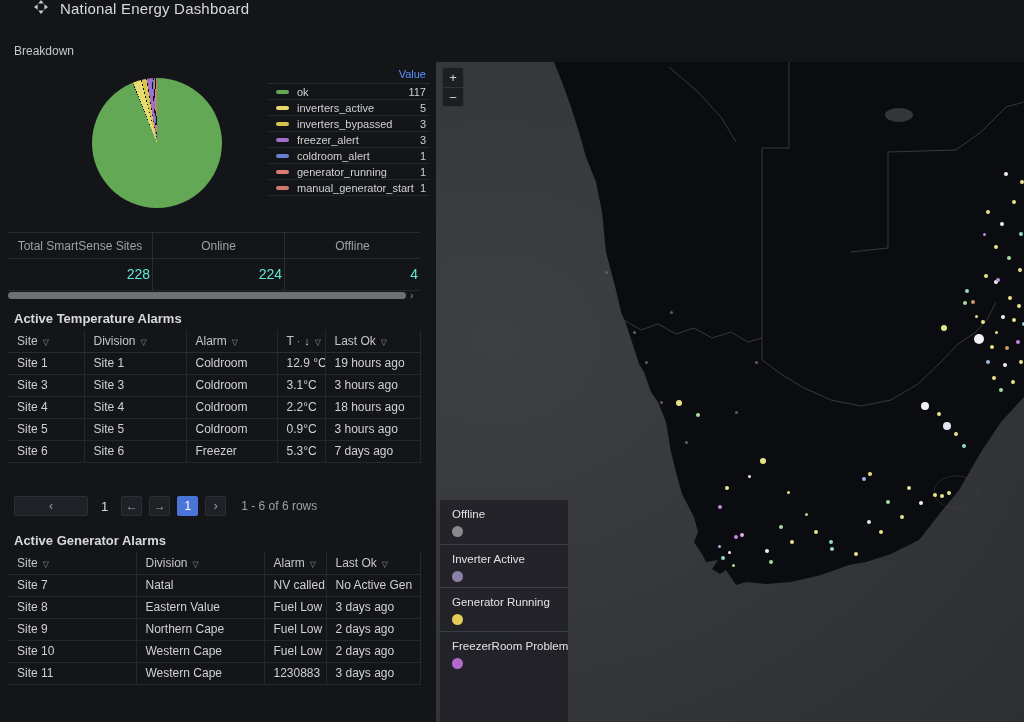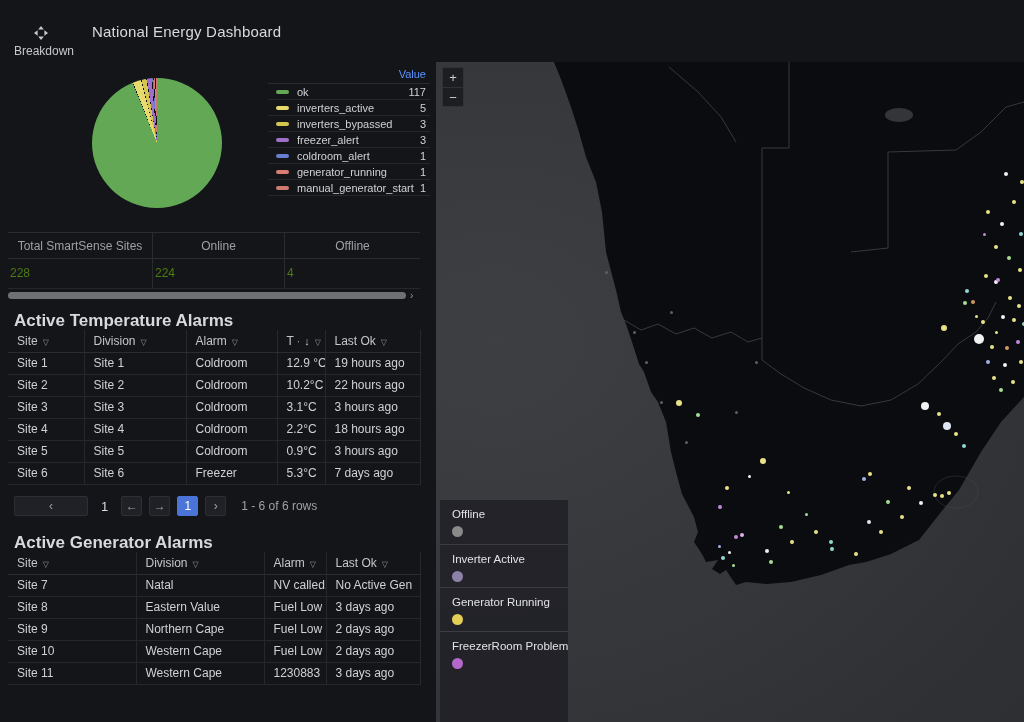--- a/index.html
+++ b/index.html
@@ -1,50 +1,50 @@
 <!DOCTYPE html>
 <html><head>
 <meta charset="utf-8">
 <style>
   * { margin:0; padding:0; box-sizing:border-box; }
   html,body { width:1024px; height:722px; overflow:hidden; background:#141519;
     font-family:"Liberation Sans", sans-serif; color:#d8d9da; }
   .app { position:relative; width:1024px; height:722px; background:#141519; }
 
   
-  .hdr { position:absolute; left:0; top:0; width:436px; height:40px; display:flex; align-items:flex-end;gap:32px; }
+  .hdr { position:absolute; left:0; top:0; width:436px; height:40px; display:flex; align-items:flex-start; }
   .hdr .icon { margin-left:34px; margin-right:12px; display:flex; }
   .hdr .title { font-size:15px; color:#d8d9da; letter-spacing:.2px; }
 
   .panel-label { position:absolute; left:14px; top:44px; font-size:12px; color:#c7c8ca; }
 
   
   .pie { position:absolute; left:92px; top:78px; width:130px; height:130px; border-radius:50%; }
   .legend { position:absolute; left:268px; top:66px; width:162px; font-size:11px; }
   .legend .lhead { display:flex; justify-content:flex-end; color:#5b93ff; padding:2px 4px 3px;
     border-bottom:1px solid #2b2c31; font-size:11px; }
   .lrow { display:flex; align-items:center; height:16px; border-bottom:1px solid #26272b; padding:0 4px; cursor:pointer; }
   .sw { width:13px; height:4px; border-radius:2px; margin:0 8px 0 4px; flex:none; }
   .lrow .lbl { flex:1; color:#d0d1d3; white-space:nowrap; overflow:hidden; }
   .lrow .val { color:#d0d1d3; }
 
   
   .stats { position:absolute; left:8px; top:232px; width:412px; border-top:1px solid #2b2c31;
     border-bottom:1px solid #26272b; display:grid; grid-template-columns:145px 132px 135px; }
   .stats .h { font-size:12px; color:#9da0a6; text-align:center; padding:6px 2px 5px;
     border-bottom:1px solid #2b2c31; border-right:1px solid #2b2c31; }
-  .stats .v { font-size:12px; color:#4d7c0f; text-align:left; padding:7px 2px 8px; border-right:1px solid #2b2c31; }
+  .stats .v { font-size:14px; color:#5eead4; text-align:right; padding:7px 2px 8px; border-right:1px solid #2b2c31; }
   .stats .h:nth-child(3), .stats .v:last-child { border-right:none; }
 
   .hscroll { position:absolute; left:8px; top:291px; width:412px; height:8px; display:flex; align-items:center; }
   .hthumb { width:398px; height:7px; background:#6f7072; border-radius:4px; }
   .harrow { color:#97989a; font-size:10px; margin-left:4px; line-height:7px; }
 
   
-  .sec-title { position:absolute; left:14px; font-size:17px; font-weight:bold; color:#d8d9da; }
+  .sec-title { position:absolute; left:14px; font-size:13px; font-weight:bold; color:#d8d9da; }
   table.grid { position:absolute; left:8px; width:412px; border-collapse:collapse; table-layout:fixed;
     font-size:12px; border-right:1px solid #26272b; }
   table.grid th { font-weight:normal; color:#c5c6c9; text-align:left; height:22px; padding:0 0 0 9px;
     border-bottom:1px solid #2b2c31; border-right:1px solid #26272b; white-space:nowrap; overflow:hidden; cursor:pointer; }
   table.grid td { color:#d0d1d3; height:22px; padding:0 4px 0 9px; border-bottom:1px solid #26272b;
     border-right:1px solid #26272b; white-space:nowrap; overflow:hidden; }
   .funnel { color:#8e9096; font-size:8px; margin-left:5px; }
   .sortarrow { color:#c0c1c4; font-size:11px; margin-left:4px; }
   .tdot { color:#9da0a6; font-size:10px; margin-left:3px; }
 
@@ -166,27 +166,20 @@
       <th><span>Alarm</span><span class="funnel">▽</span></th>
       <th><span>T</span><span class="tdot">·</span><span class="sortarrow">↓</span><span class="funnel">▽</span></th>
       <th><span>Last Ok</span><span class="funnel">▽</span></th>
     </tr>
     <tr>
       <td>Site 1</td>
           <td>Site 1</td>
           <td>Coldroom</td>
           <td>12.9 °C</td>
           <td>19 hours ago</td>
-    </tr>
-    <tr>
-      <td>Site 2</td>
-          <td>Site 2</td>
-          <td>Coldroom</td>
-          <td>10.2°C</td>
-          <td>22 hours ago</td>
     </tr>
     <tr>
       <td>Site 3</td>
           <td>Site 3</td>
           <td>Coldroom</td>
           <td>3.1°C</td>
           <td>3 hours ago</td>
     </tr>
     <tr>
       <td>Site 4</td>

